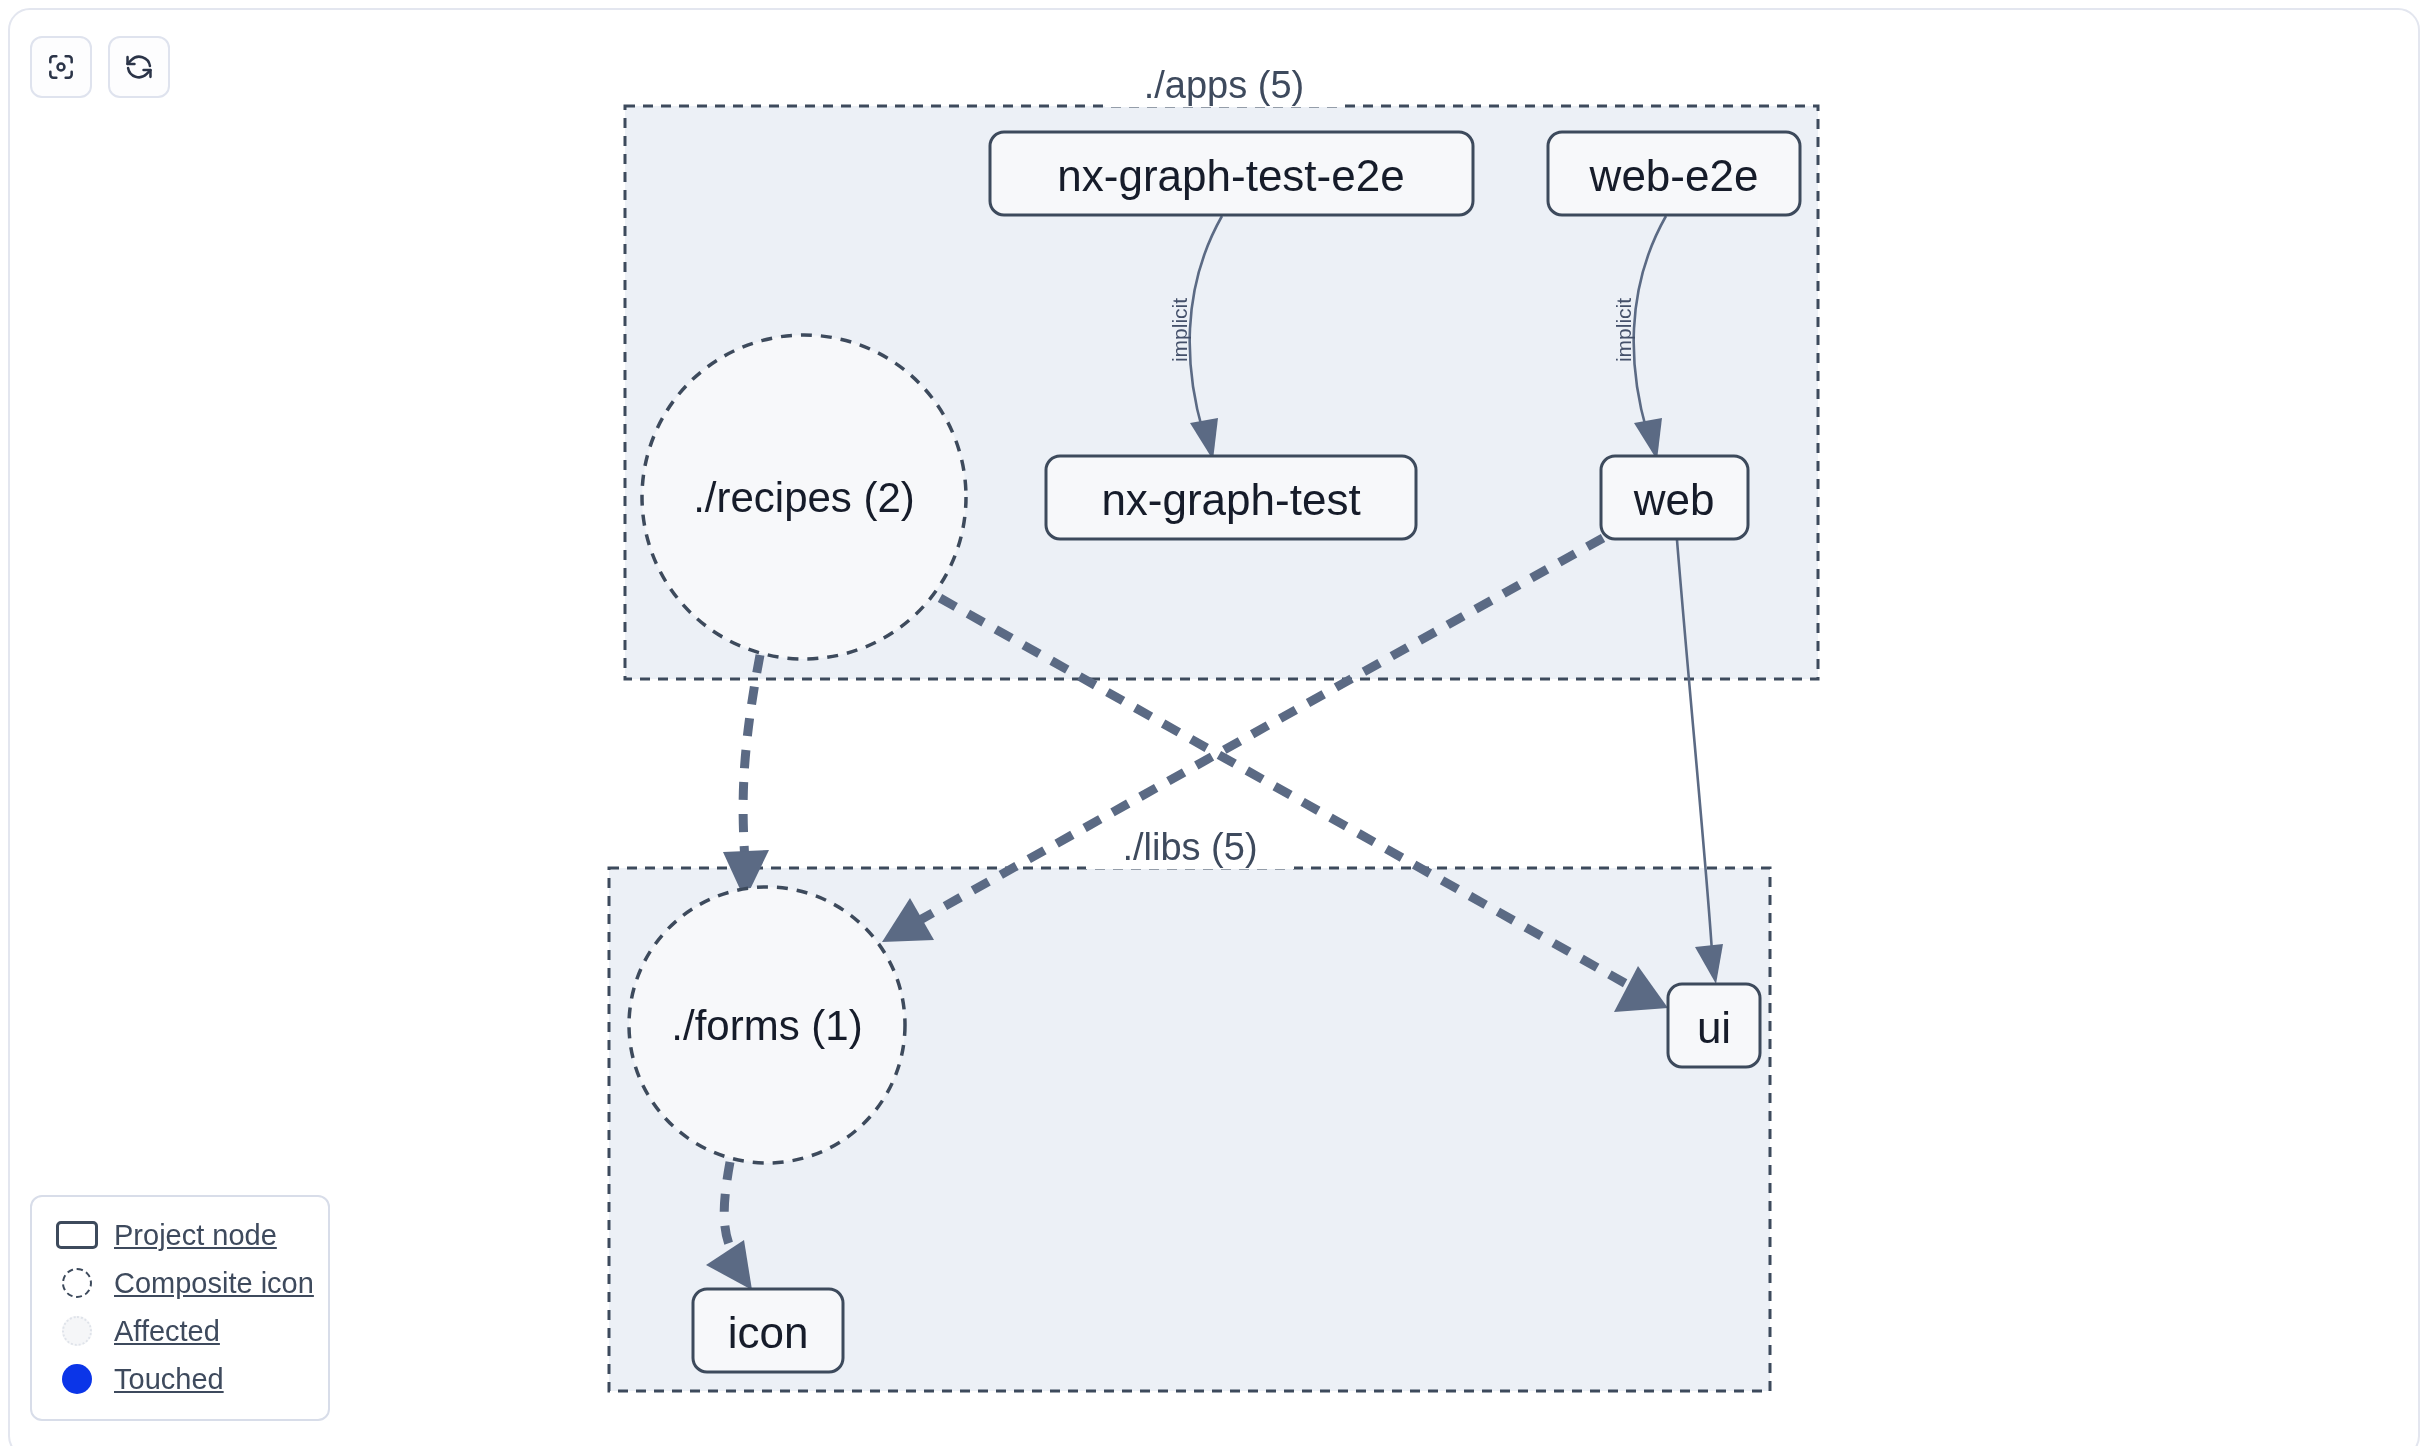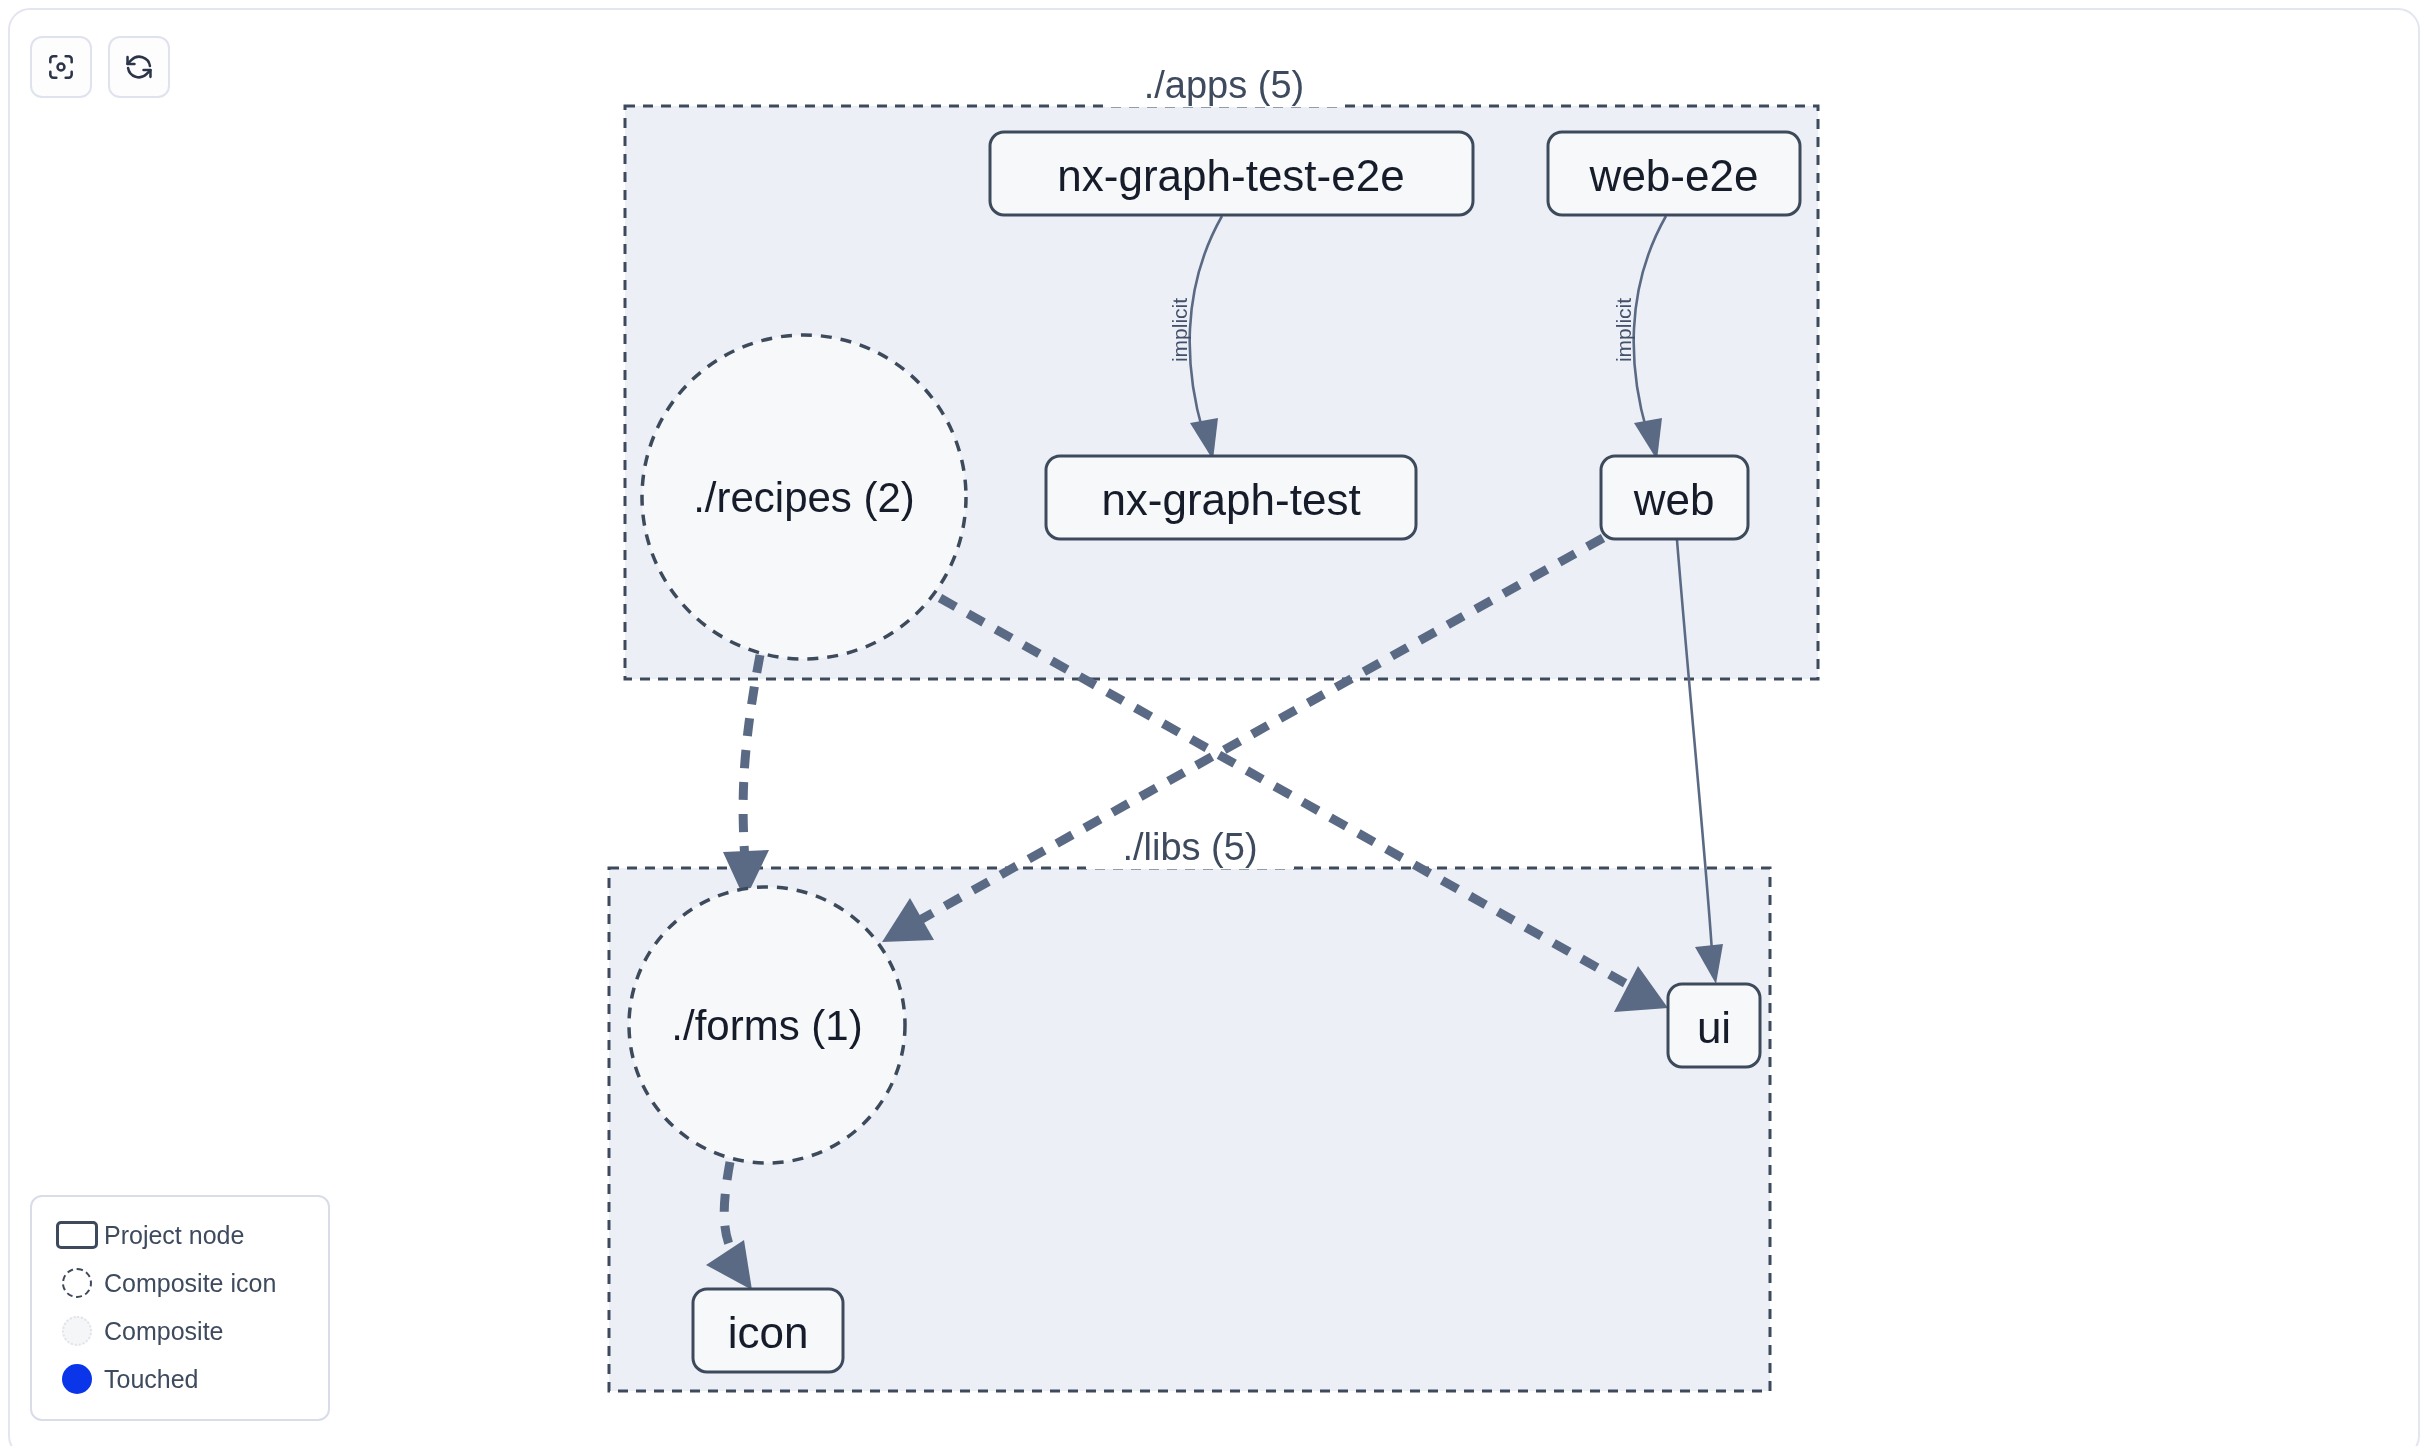--- a/index.html
+++ b/index.html
@@ -162,23 +162,25 @@
     background: #f5f6f8;
     box-sizing: border-box;
   }
   .sw-touched {
     width: 30px; height: 30px;
     border-radius: 50%;
     background: #0b35e8;
   }
   .legend-text {
     font-family: "Liberation Sans", sans-serif;
-    font-size: 25px;
+    font-size: 29px;
     color: #3e4a5d;
+    margin-left: 10px;
     white-space: nowrap;
+    text-decoration: underline;
   }
 </style>
 </head>
 <body>
 
 <div id="app">
   <div id="canvas-frame"></div>
 
   <div id="toolbar">
     <div class="tool-btn">
@@ -306,21 +308,21 @@
     <div class="legend-row">
       <span class="legend-swatch">
         <span class="sw-dashed-circle"></span>
       </span>
       <span class="legend-text">Composite icon</span>
     </div>
     <div class="legend-row">
       <span class="legend-swatch">
         <span class="sw-affected"></span>
       </span>
-      <span class="legend-text">Composite</span>
+      <span class="legend-text">Affected</span>
     </div>
     <div class="legend-row">
       <span class="legend-swatch">
         <span class="sw-touched"></span>
       </span>
       <span class="legend-text">Touched</span>
     </div>
   </div>
 </div>
 

